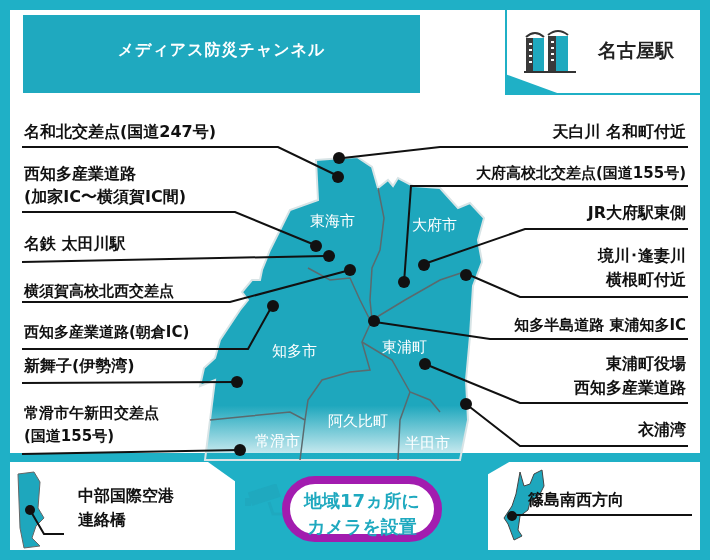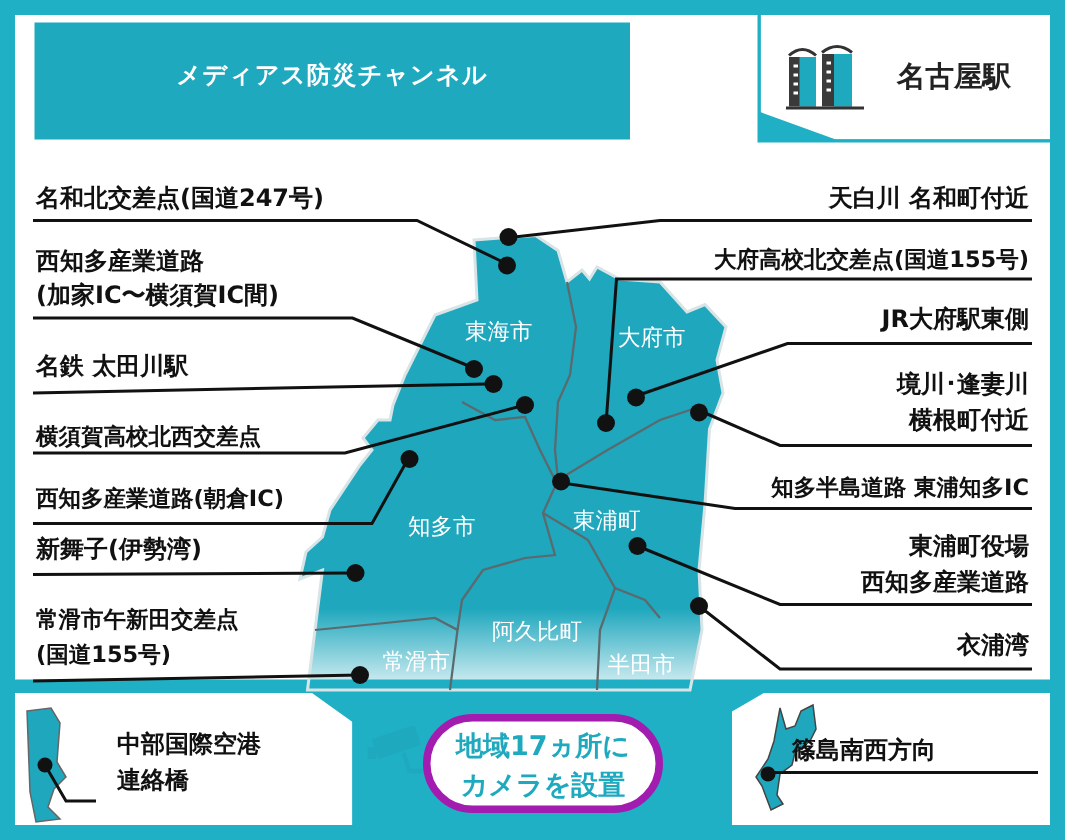--- a/index.html
+++ b/index.html
@@ -41,21 +41,21 @@
   .uline { position: absolute; height: 3px; background: #111; }
   svg.map { position: absolute; left: 0; top: 0; }
   .map-name {
     position: absolute; color: #fff; font-weight: normal; font-size: 15px;
   }
   .bottom-box {
     position: absolute; background: #fff;
   }
   .camera-badge {
     position: absolute; left: 282px; top: 476px; width: 160px; height: 66px;
-    border: 5px solid #a21caf; border-radius: 33px; background: #fff;
+    border: 8px solid #a21caf; border-radius: 33px; background: #fff;
     color: #1fa9bf; font-weight: bold; font-size: 18px; text-align: center;
     line-height: 26px; padding-top: 4px;
   }
 </style>
 </head>
 <body>
 
 <div class="main-panel"></div>
 
 <div class="title-box">

